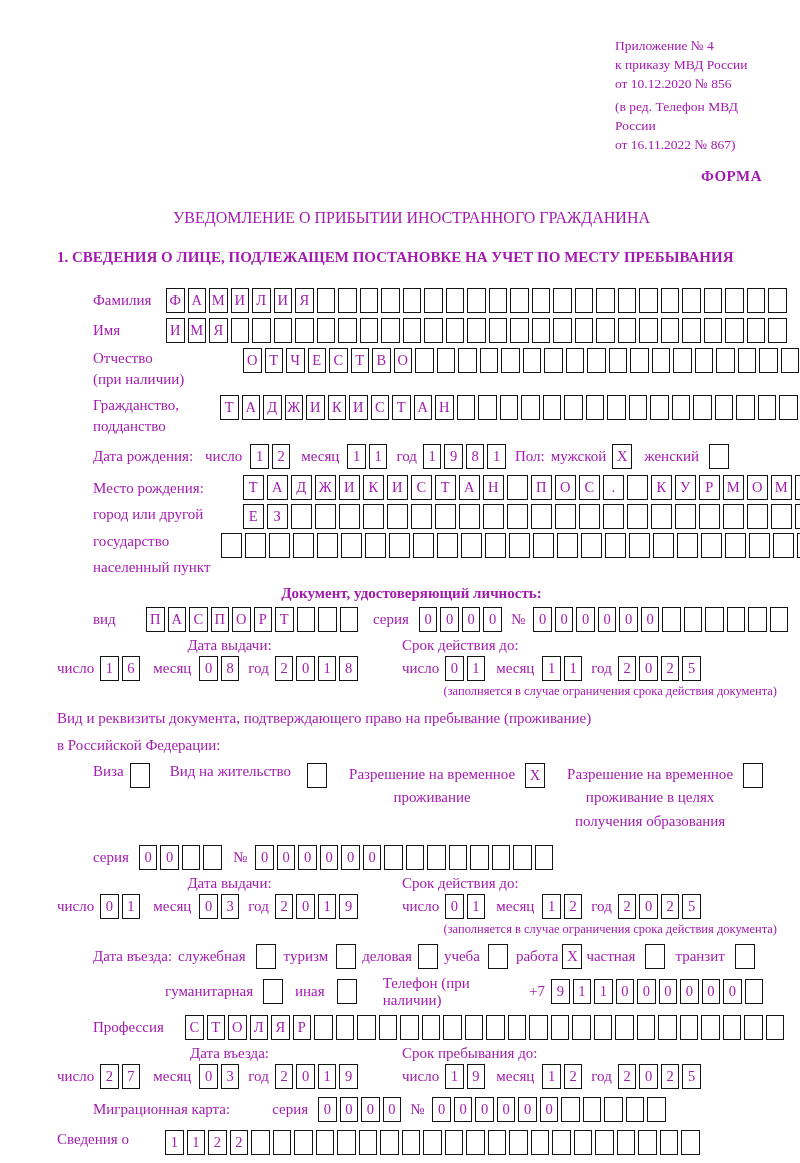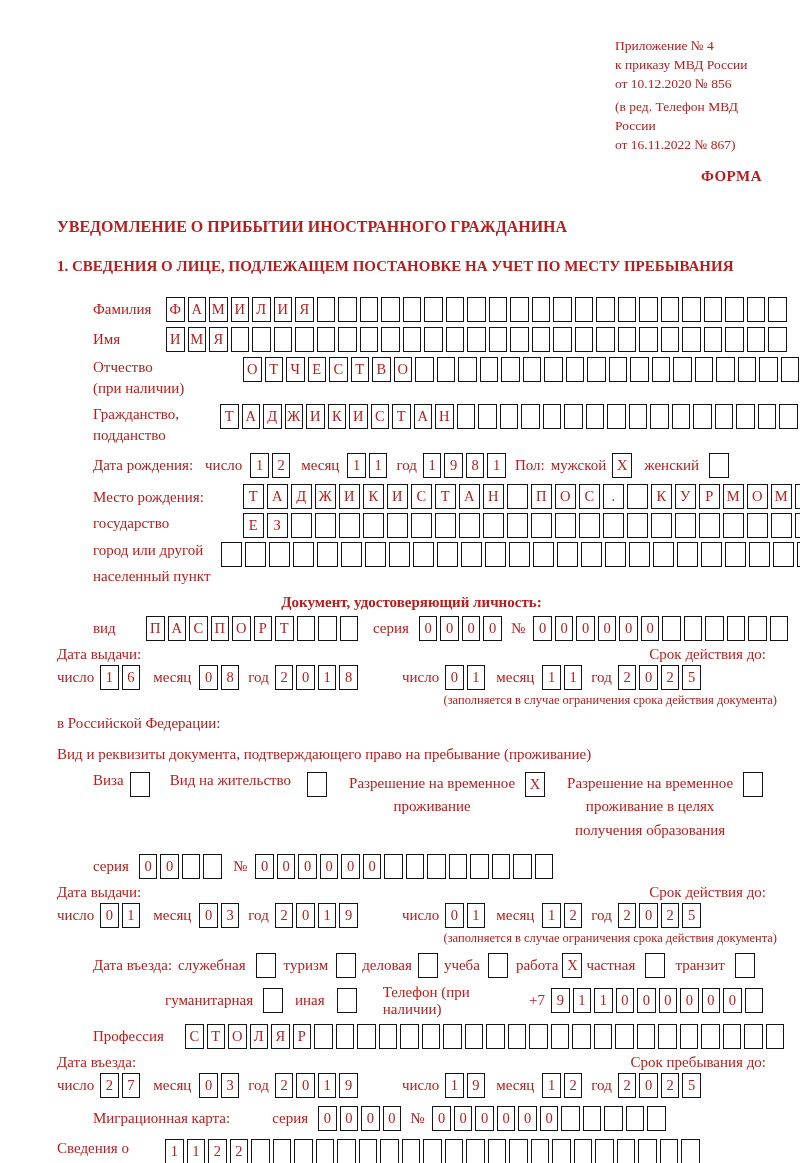--- a/index.html
+++ b/index.html
@@ -1,25 +1,25 @@
 <!DOCTYPE html>
 <html><head>
 <meta charset="utf-8">
 <style>
   html,body{margin:0;padding:0;background:#ffffff;}
   .page{
     width:800px;height:1163px;box-sizing:border-box;
     padding:36px 34px 14px 57px;overflow:hidden;
     font-family:"Liberation Serif","DejaVu Serif",serif;
-    color:#b91c1c;font-size:15px;background:#ffffff;position:relative;
+    color:#a21caf;font-size:15px;background:#ffffff;position:relative;
   }
   .hdr{margin-left:558px;font-size:13.5px;line-height:19px;}
   .hdr .gap{height:4px;}
   .forma{text-align:right;font-weight:bold;margin:14px 4px 0 0;font-size:15px;letter-spacing:.5px;}
-  .title{margin-top:30px;text-align:left;font-weight:bold;font-size:16px;line-height:1.45;}
+  .title{margin-top:21px;text-align:center;font-weight:normal;font-size:16px;line-height:1.45;}
   .t-underline{display:inline-block;width:64px;border-bottom:2.5px solid #2a2a2a;height:13px;margin-left:10px;}
   .sec{margin-top:20px;font-weight:bold;font-size:15px;}
   .frow{display:flex;align-items:center;margin-top:5px;margin-left:36px;}
   .frow.top{align-items:flex-start;}
   .lblcol{flex:none;line-height:1.4;}
   .w73{width:73px;} .w150{width:150px;} .w127{width:127px;} .w108{width:108px;}
   .cells{display:inline-flex;flex:none;}
   .cell{
     width:16.5px;height:23px;border:1.6px solid #141414;flex:none;
     display:inline-flex;align-items:center;justify-content:center;
@@ -30,22 +30,22 @@
     width:18px;height:23px;border:1.6px solid #141414;flex:none;
     display:inline-flex;align-items:center;justify-content:center;
     font-size:14.5px;background:#fff;
   }
   .ml6{margin-left:6px;} .ml8{margin-left:8px;} .ml10{margin-left:10px;} .ml12{margin-left:12px;}
   .mr6{margin-right:6px;} .mr8{margin-right:8px;} .mr10{margin-right:10px;}
   .stack{display:flex;flex-direction:column;}
   .rowgap4 > * + *{margin-top:4px;}
   .center-bold{text-align:center;font-weight:bold;margin-top:5px;font-size:15px;}
   .dh{display:flex;margin-top:5px;}
-  .dh .l{width:345px;text-align:left;}
-  .dh .r{flex:1;text-align:right;}
+  .dh .l{width:345px;text-align:center;}
+  .dh .r{flex:1;text-align:left;}
   .dr{display:flex;align-items:center;margin-top:2px;}
   .dgroup{display:flex;align-items:center;}
   .dgl{width:345px;}
   .note-right{margin-left:300px;width:420px;text-align:right;font-size:12.5px;margin-top:3px;}
   .plain{margin-top:8px;line-height:1.5;}
   .pgroup{display:flex;align-items:flex-start;flex:none;}
   .pstack{text-align:center;line-height:1.55;}
   .reps{display:flex;align-items:flex-start;margin-top:6px;}
   .reps .lines{line-height:1.56;}
 </style>
@@ -234,22 +234,22 @@
     <span class="ml6">Пол:</span>
     <span class="ml6">мужской</span>
     <span class="cb ml6">X</span>
     <span class="ml12">женский</span>
     <span class="cb ml10"></span>
   </div>
 
   <div class="frow top" style="margin-top:6px;">
     <span class="lblcol w150 stack" style="line-height:1.75;">
       <span>Место рождения:</span>
+      <span>город или другой</span>
       <span>государство</span>
-      <span>город или другой</span>
       <span>населенный пункт</span>
     </span>
     <span class="stack rowgap4">
       <span class="cells wide">
           <span class="cell">Т</span>
           <span class="cell">А</span>
           <span class="cell">Д</span>
           <span class="cell">Ж</span>
           <span class="cell">И</span>
           <span class="cell">К</span>
@@ -407,22 +407,22 @@
       <span class="cells">
           <span class="cell">2</span>
           <span class="cell">0</span>
           <span class="cell">2</span>
           <span class="cell">5</span>
         </span>
     </span>
   </div>
   <div class="note-right">(заполняется в случае ограничения срока действия документа)</div>
 
+  <div class="plain">Вид и реквизиты документа, подтверждающего право на пребывание (проживание)</div>
   <div class="plain" style="margin-top:4px;">в Российской Федерации:</div>
-  <div class="plain">Вид и реквизиты документа, подтверждающего право на пребывание (проживание)</div>
 
   <div class="frow top" style="margin-top:7px;">
     <span class="pgroup">
       <span>Виза</span>
       <span class="cb ml6"></span>
     </span>
     <span class="pgroup" style="margin-left:20px;">
       <span>Вид на жительство</span>
       <span class="cb" style="margin-left:16px;"></span>
     </span>

